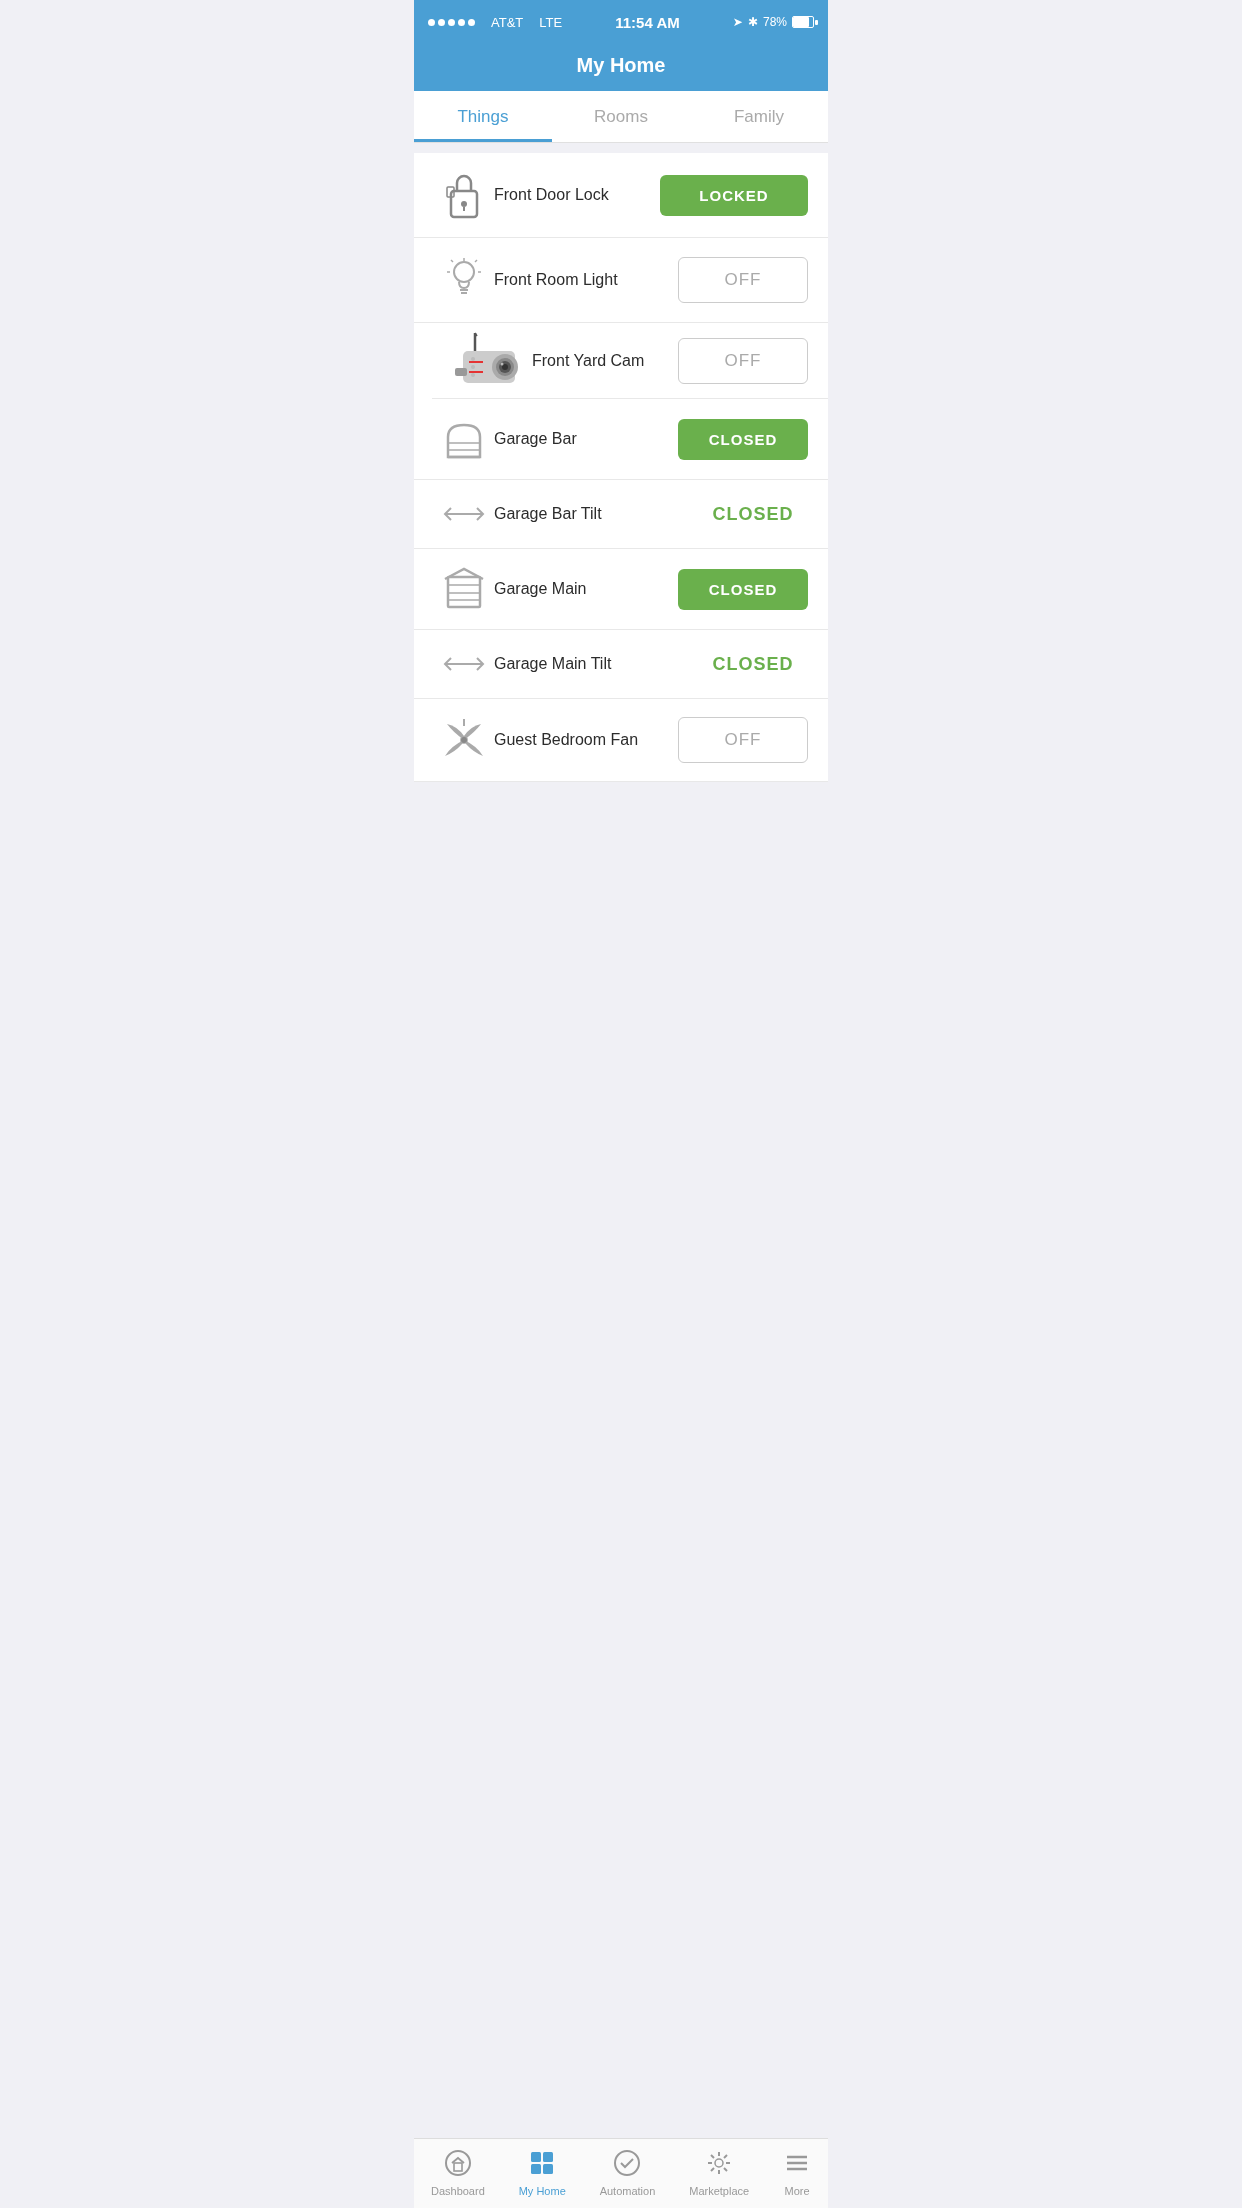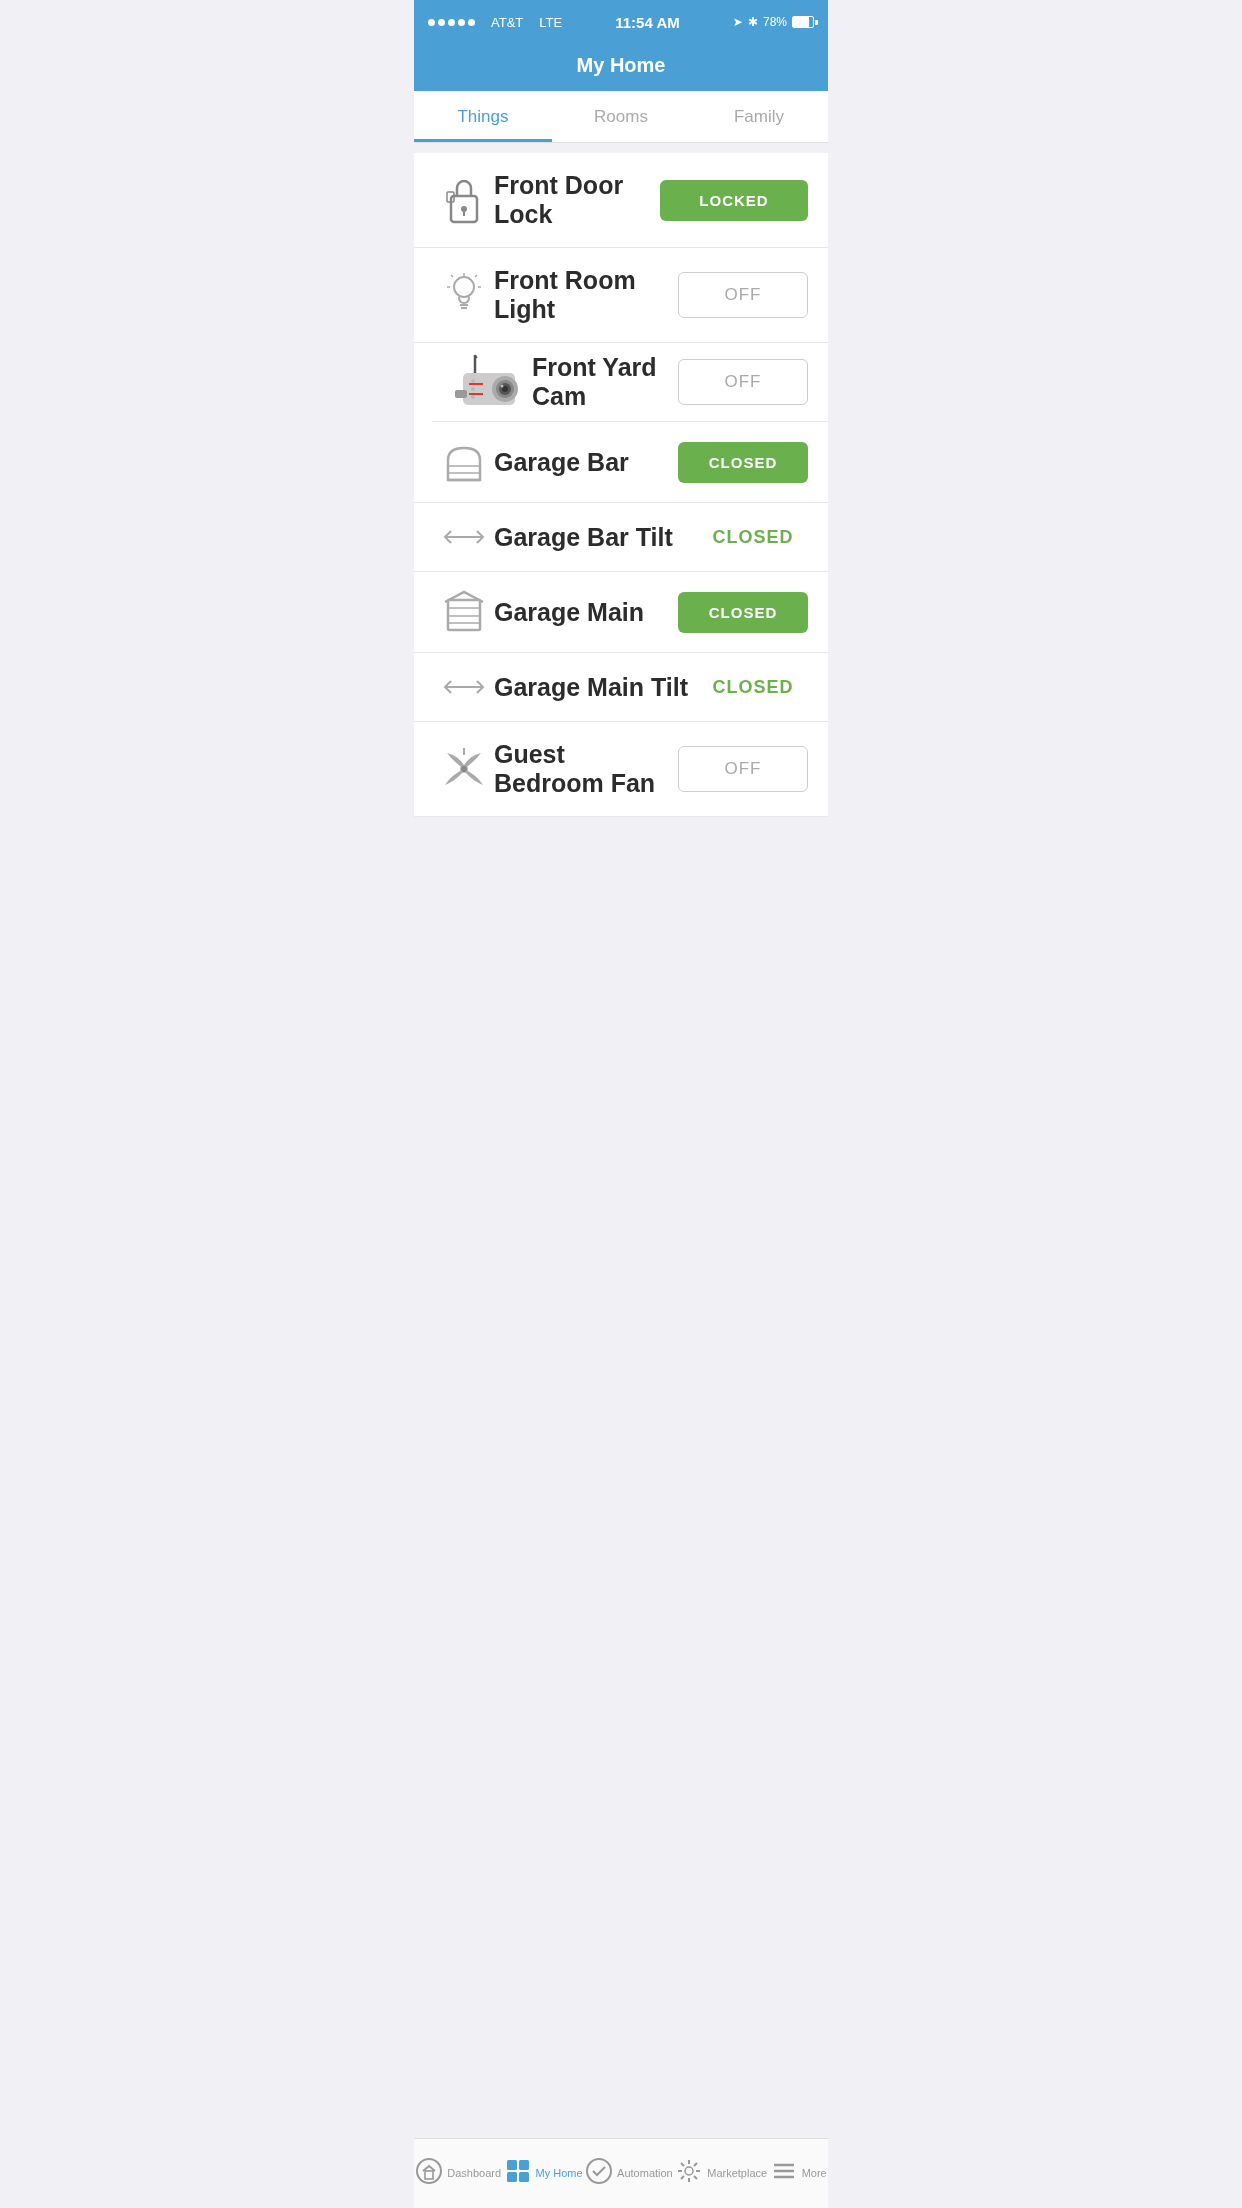--- a/index.html
+++ b/index.html
@@ -79,23 +79,23 @@
     }
     .item-icon {
       width: 60px;
       display: flex;
       align-items: center;
       justify-content: center;
       flex-shrink: 0;
     }
     .item-name {
       flex: 1;
-      font-size: 25px;
+      font-size: 16px;
       color: #2c2c2c;
-      font-weight: 700;
+      font-weight: 400;
     }
     .item-status {
       min-width: 110px;
       text-align: center;
     }
 
     
     .btn-locked {
       background: #6ab04c;
       color: white;
@@ -147,21 +147,21 @@
       background: #fafafa;
       border-top: 1px solid #ddd;
       display: flex;
       justify-content: space-around;
       align-items: center;
       padding: 8px 0 10px;
       height: 70px;
     }
     .nav-item {
       display: flex;
-      flex-direction: row;
+      flex-direction: column;
       align-items: center;
       gap: 4px;
       cursor: pointer;
     }
     .nav-label {
       font-size: 11px;
       color: #999;
     }
     .nav-label.active {
       color: #4a9fd4;

